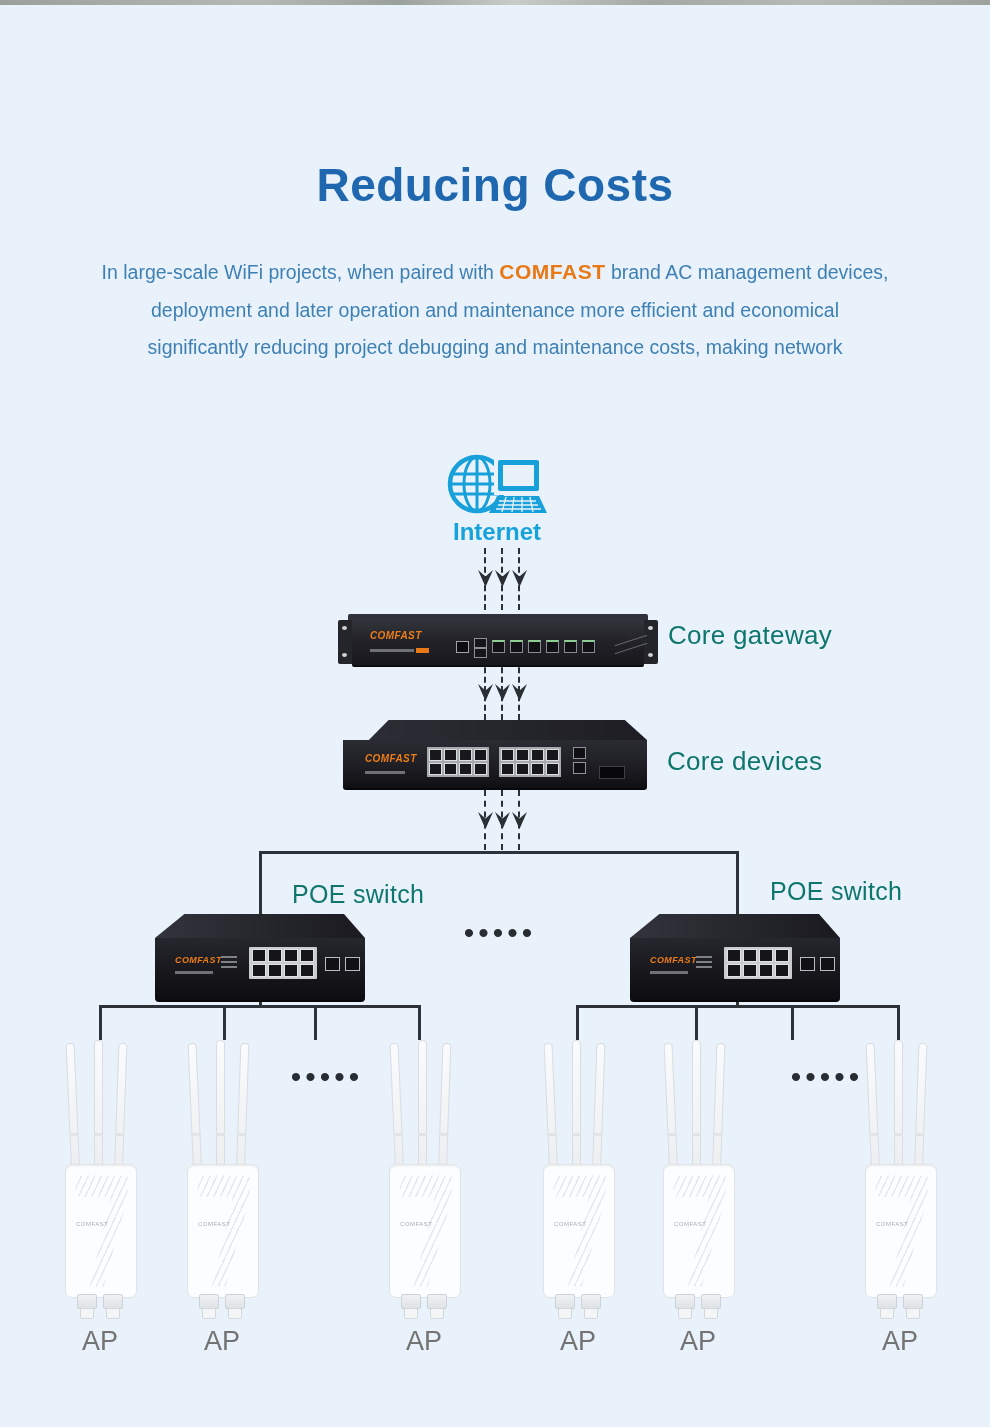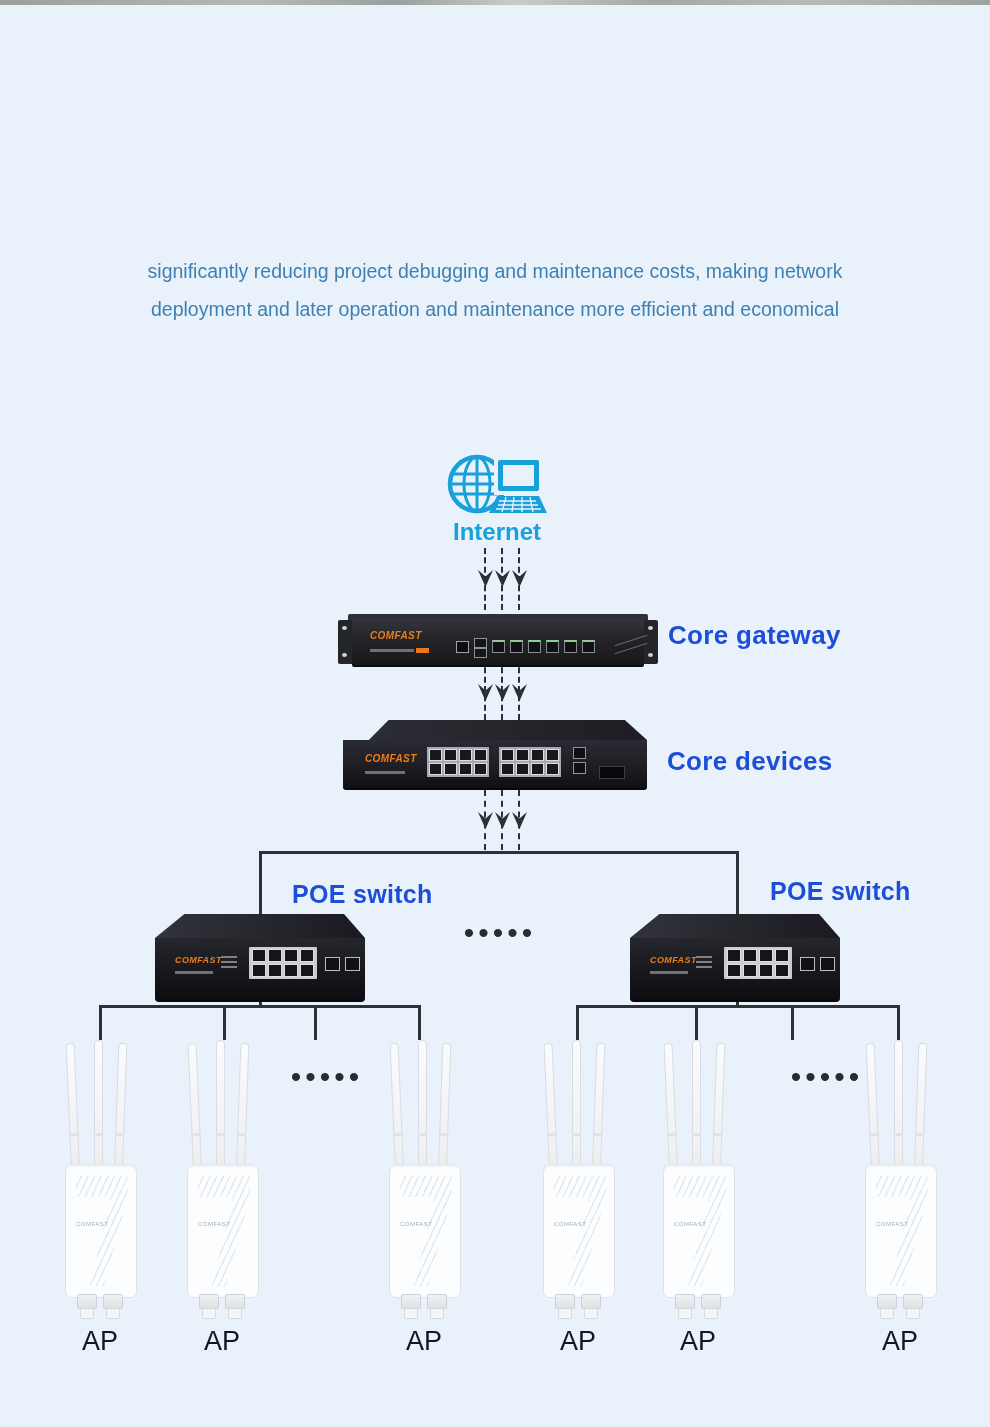--- a/index.html
+++ b/index.html
@@ -14,21 +14,21 @@
   .brand-inline{color:#e87916;font-weight:bold;font-size:21px;letter-spacing:.5px;}
   .diagram{position:absolute;left:0;top:0;width:990px;height:1056px;}
   
   .dash{position:absolute;width:0;border-left:2px dashed #2b3037;z-index:1;}
   .ah{position:absolute;width:15px;height:17px;background:#2b3037;z-index:1;
     clip-path:polygon(0 0,50% 38%,100% 0,50% 100%);}
   .line{position:absolute;background:#2d3238;z-index:1;}
   .line.h{height:3px;}
   .line.v{width:3px;}
   
-  .node-label{position:absolute;color:#1d4ed8;font-size:26px;font-weight:700;letter-spacing:.3px;white-space:nowrap;}
+  .node-label{position:absolute;color:#0f766e;font-size:26px;font-weight:400;letter-spacing:.3px;white-space:nowrap;}
   .dots{position:absolute;color:#282d33;font-size:30px;letter-spacing:4px;text-align:center;line-height:30px;}
   
   .internet-label{position:absolute;left:427px;top:518px;width:140px;text-align:center;
     color:#16a3dc;font-size:24px;font-weight:bold;}
   
   .dev-logo{font-weight:bold;font-style:italic;color:#ed7d17;font-size:10px;letter-spacing:.4px;line-height:10px;}
   .dev-sub{position:relative;margin-top:3px;width:44px;height:3px;background:#6e7278;}
   .dev-sub::after{content:"";position:absolute;left:46px;top:-1px;width:13px;height:5px;background:#e87916;}
   .port{box-sizing:border-box;}
   
@@ -94,33 +94,34 @@
     border:1px solid #dfe3e7;border-radius:7px;overflow:hidden;box-shadow:inset 0 2px 0 #f1f3f5;}
   .ap-hatch{position:absolute;left:0;top:0;right:0;bottom:0;
     background:repeating-linear-gradient(115deg,#e7eaed 0 1.5px,transparent 1.5px 6px);
     clip-path:polygon(14% 8%,88% 8%,88% 24%,54% 92%,34% 92%,64% 24%,14% 24%);}
   .ap-brand{position:absolute;left:10px;top:56px;font-size:6px;color:#a7adb3;letter-spacing:.5px;}
   .gland{position:absolute;top:254px;width:18px;height:13px;background:linear-gradient(#eff1f3,#dfe3e6);
     border:1px solid #cdd2d7;border-radius:2px;}
   .gland::after{content:"";position:absolute;left:2px;top:13px;width:12px;height:9px;background:#f3f5f7;border:1px solid #d3d8dc;border-radius:2px;}
   .gland.g1{left:22px;}.gland.g2{left:48px;}
   .ap-label{position:absolute;left:0;top:286px;width:100%;text-align:center;
-    color:#0f172a;font-size:27px;font-weight:300;}
+    color:#737373;font-size:27px;font-weight:300;}
 </style>
 </head>
 <body>
 
 <div class="canvas">
   <div class="top-strip"></div>
 
-  <h1 class="title"><br></h1>
+  <h1 class="title"><br><span>Reducing Costs</span></h1>
 
   <div class="intro">
+    <div><span>In large-scale WiFi projects, when paired with</span> <span class="brand-inline">COMFAST</span> <span>brand AC management devices,</span></div>
+    <div>deployment and later operation and maintenance more efficient and economical</div>
     <div>significantly reducing project debugging and maintenance costs, making network</div>
-    <div>deployment and later operation and maintenance more efficient and economical</div>
   </div>
 
   <div class="diagram">
 
     <svg style="position:absolute;left:445px;top:450px;" width="104" height="70" viewBox="0 0 104 70">
       <g stroke="#18a0da" fill="none" stroke-width="4.5">
         <circle cx="32" cy="34" r="27"></circle>
       </g>
       <g stroke="#18a0da" fill="none" stroke-width="3">
         <ellipse cx="32" cy="34" rx="13" ry="27"></ellipse>

